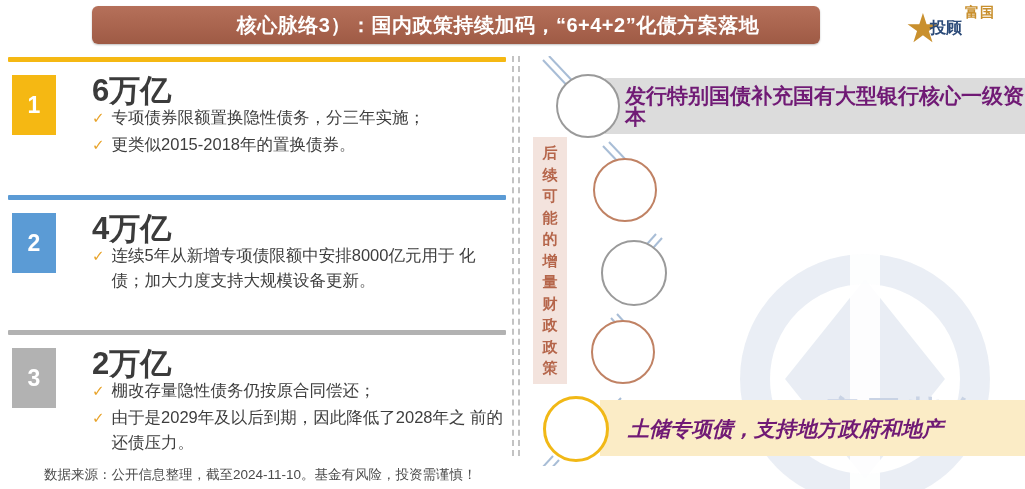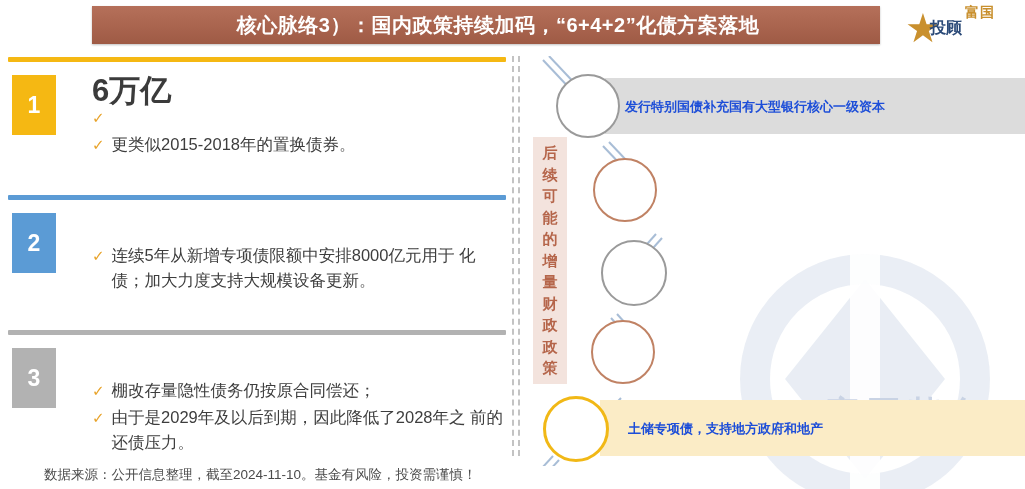--- a/index.html
+++ b/index.html
@@ -14,23 +14,23 @@
   
   .wm{position:absolute;right:-10px;bottom:-30px;width:340px;height:270px;opacity:.55;pointer-events:none;}
   .wm-text{
     position:absolute;right:38px;bottom:52px;
     font-size:34px;font-weight:bold;letter-spacing:6px;
     color:#c9d3e4;white-space:nowrap;
   }
 
   
   .banner{
-    position:absolute;left:92px;top:6px;width:788px;height:38px;
+    position:absolute;left:92px;top:6px;width:728px;height:38px;
     background:linear-gradient(180deg,#b5705a 0%,#a9644e 55%,#9e5a45 100%);
-    border-radius:0;
+    border-radius:6px;
     box-shadow:0 1px 2px rgba(0,0,0,.25);
   }
   .banner-text{
     position:absolute;left:0;top:0;width:812px;height:38px;
     display:flex;align-items:center;justify-content:center;
     color:#ffffff;font-size:20px;font-weight:bold;letter-spacing:.5px;
     white-space:nowrap;
   }
   .logo{position:absolute;left:905px;top:2px;width:118px;height:48px;}
   .logo-star{position:absolute;left:0px;top:6px;width:40px;height:40px;color:#c9902e;font-size:40px;line-height:40px;}
@@ -61,21 +61,21 @@
   .vlabel{
     position:absolute;left:533px;top:137px;width:34px;height:247px;
     background:#f3e3dd;
     display:flex;flex-direction:column;align-items:center;justify-content:center;
   }
   .vlabel span{
     display:block;font-size:15px;font-weight:bold;color:#b5654a;
     line-height:21.5px;
   }
   .rowbar{position:absolute;display:flex;align-items:center;}
-  .rowbar .lbl{font-size:13px;font-weight:bold;color:#1d4ed8;line-height:21px;white-space:pre-line;text-align:right;}
+  .rowbar .lbl{font-size:21px;font-weight:bold;color:#701a75;line-height:21px;white-space:pre-line;}
   .circ{position:absolute;border-radius:50%;background:#ffffff;box-sizing:border-box;}
   .conn{position:absolute;pointer-events:none;}
 </style>
 </head>
 <body>
 
 <div id="slide">
 
   <div class="wm">
     <svg width="340" height="270" viewBox="0 0 340 270">
@@ -104,43 +104,46 @@
   <div class="vdiv2"></div>
 
   <div class="rule" style="top:57px;background:#f5b813;"></div>
   <div class="badge" style="left:12px;top:75px;background:#f5b813;">
     <span>1</span>
   </div>
   <div class="amount" style="left:92px;top:70px;">6万亿</div>
   <div class="bullets" style="left:92px;top:105px;width:410px;">
     <div class="bullet">
       <span class="chk">✓</span>
+      <span class="btext">专项债券限额置换隐性债务，分三年实施；</span>
     </div>
     <div class="bullet">
       <span class="chk">✓</span>
       <span class="btext">更类似2015-2018年的置换债券。</span>
     </div>
   </div>
 
   <div class="rule" style="top:195px;background:#5b9bd5;"></div>
   <div class="badge" style="left:12px;top:213px;background:#5b9bd5;">
     <span>2</span>
   </div>
+  <div class="amount" style="left:92px;top:208px;">4万亿</div>
   <div class="bullets" style="left:92px;top:243px;width:412px;">
     <div class="bullet">
       <span class="chk">✓</span>
       <span class="btext">连续5年从新增专项债限额中安排8000亿元用于
 化债；加大力度支持大规模设备更新。</span>
     </div>
   </div>
 
   <div class="rule" style="top:330px;background:#b2b2b2;"></div>
   <div class="badge" style="left:12px;top:348px;background:#b2b2b2;">
     <span>3</span>
   </div>
+  <div class="amount" style="left:92px;top:343px;">2万亿</div>
   <div class="bullets" style="left:92px;top:378px;width:415px;">
     <div class="bullet">
       <span class="chk">✓</span>
       <span class="btext">棚改存量隐性债务仍按原合同偿还；</span>
     </div>
     <div class="bullet">
       <span class="chk">✓</span>
       <span class="btext">由于是2029年及以后到期，因此降低了2028年之
 前的还债压力。</span>
     </div>
@@ -185,18 +188,18 @@
     <span class="lbl">发行特别国债补充国有大型银行核心一级资本</span>
   </div>
   <div class="circ" style="left:556px;top:74px;width:64px;height:64px;border:2px solid #9a9a9a;"></div>
 
   <div class="circ" style="left:593px;top:158px;width:64px;height:64px;border:2px solid #c08264;"></div>
 
   <div class="circ" style="left:601px;top:240px;width:66px;height:66px;border:2px solid #9a9a9a;"></div>
 
   <div class="circ" style="left:591px;top:320px;width:64px;height:64px;border:2px solid #c08264;"></div>
 
-  <div class="rowbar" style="left:600px;top:400px;width:425px;height:56px;background:#fbecc6;padding-left:28px;box-sizing:border-box;">
+  <div class="rowbar" style="left:600px;top:400px;width:425px;height:56px;background:#fbecc6;padding-left:28px;box-sizing:border-box;font-style:italic;">
     <span class="lbl">土储专项债，支持地方政府和地产</span>
   </div>
   <div class="circ" style="left:543px;top:396px;width:66px;height:66px;border:3px solid #f1b816;"></div>
 
 </div>
 
 </body></html>

